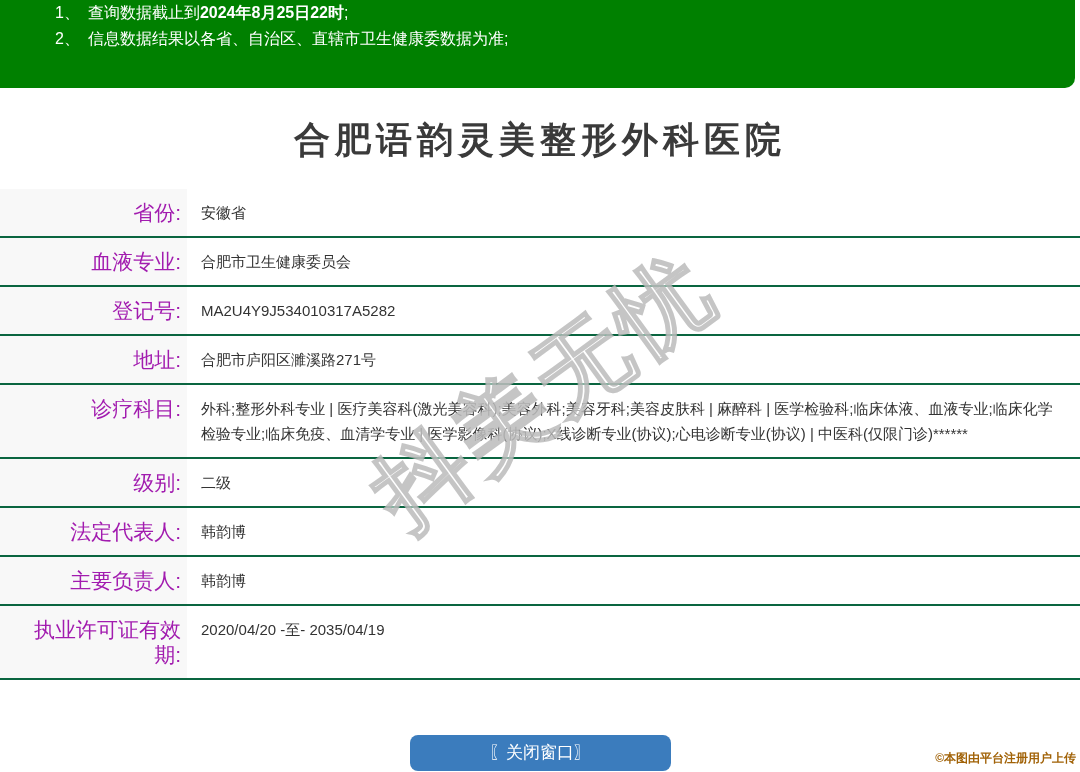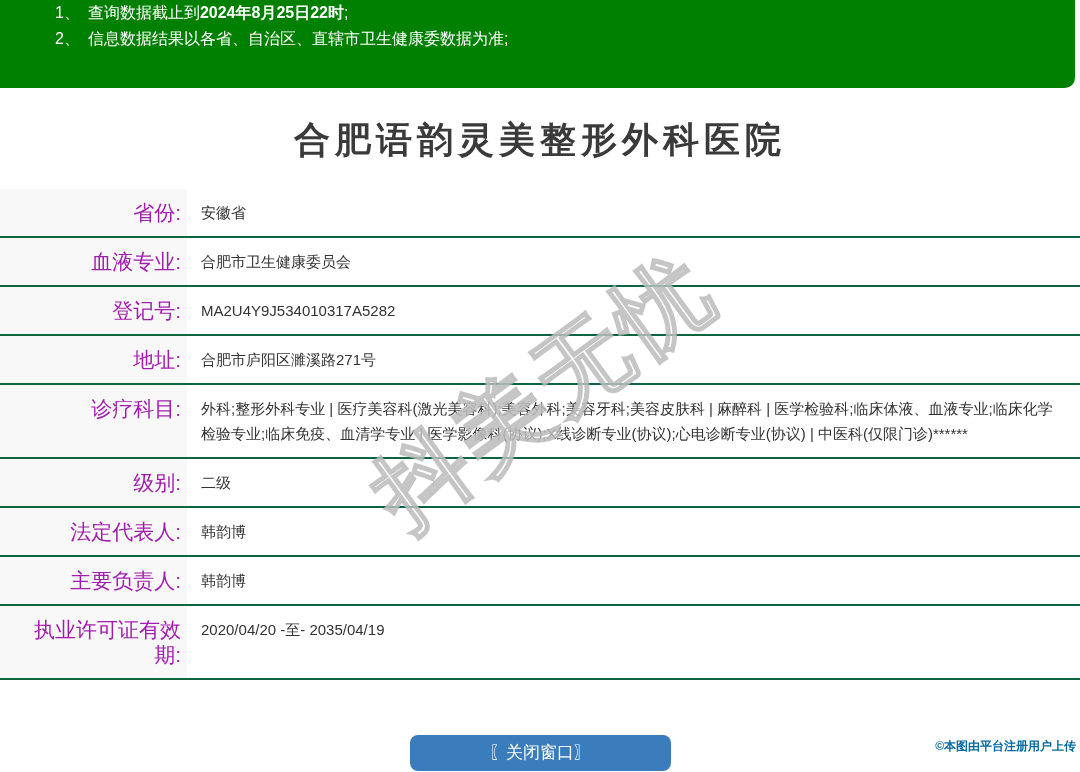--- a/index.html
+++ b/index.html
@@ -86,24 +86,24 @@
     color: #ffffff;
     font-size: 17px;
     border: none;
     border-radius: 8px;
     cursor: pointer;
     font-family: "Liberation Sans", "DejaVu Sans", sans-serif;
   }
   .copyright {
     position: absolute;
     right: 4px;
-    bottom: 17px;
+    bottom: 5px;
     font-size: 12px;
     font-weight: 600;
-    color: #0369a1;
+    color: #a16207;
   }
 </style>
 </head>
 <body>
 
 <div class="banner">
   <div class="line"><span class="num">1、</span><span>查询数据截止到</span><b>2024年8月25日22时</b><span>;</span></div>
   <div class="line"><span class="num">2、</span><span>信息数据结果以各省、自治区、直辖市卫生健康委数据为准;</span><b></b><span></span></div>
 </div>
 

